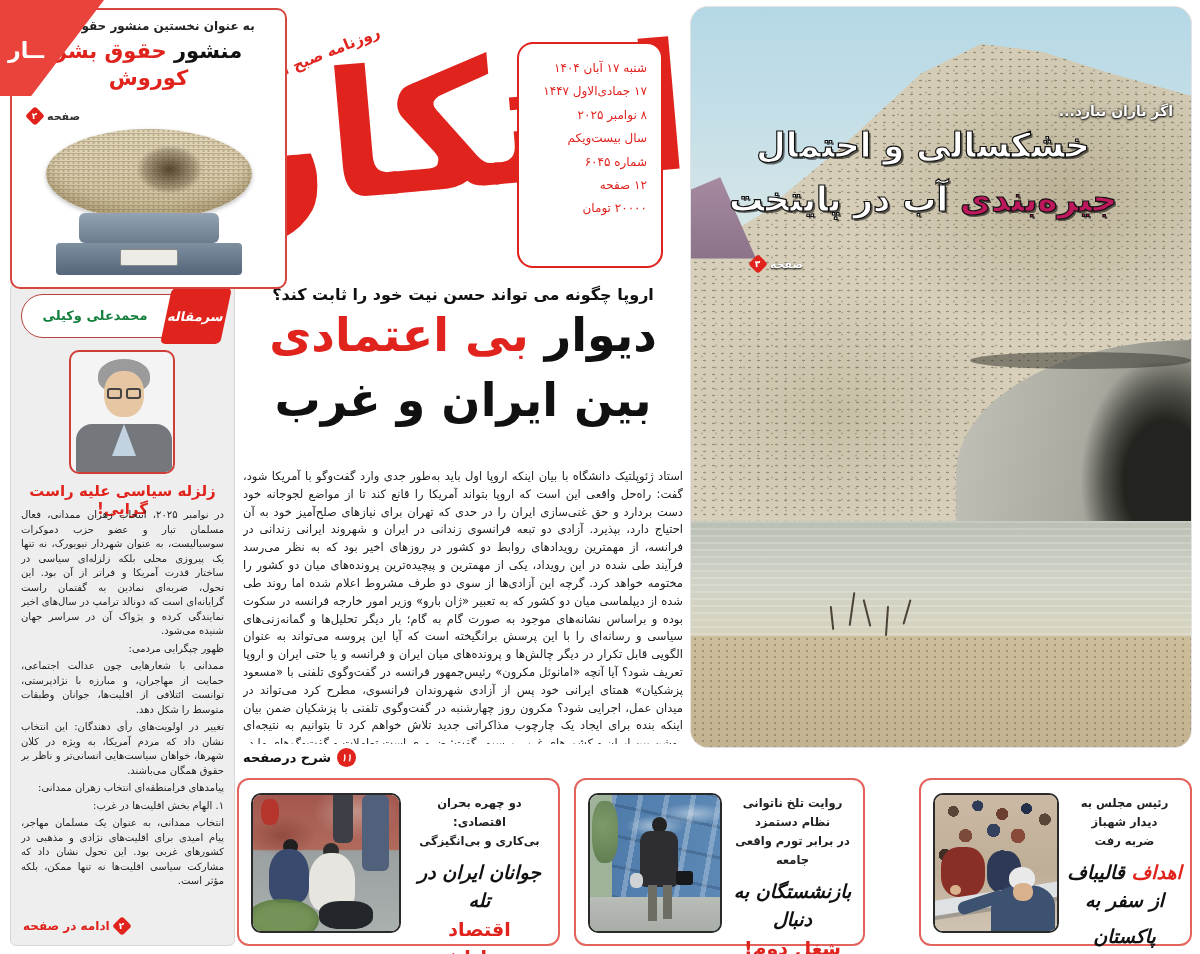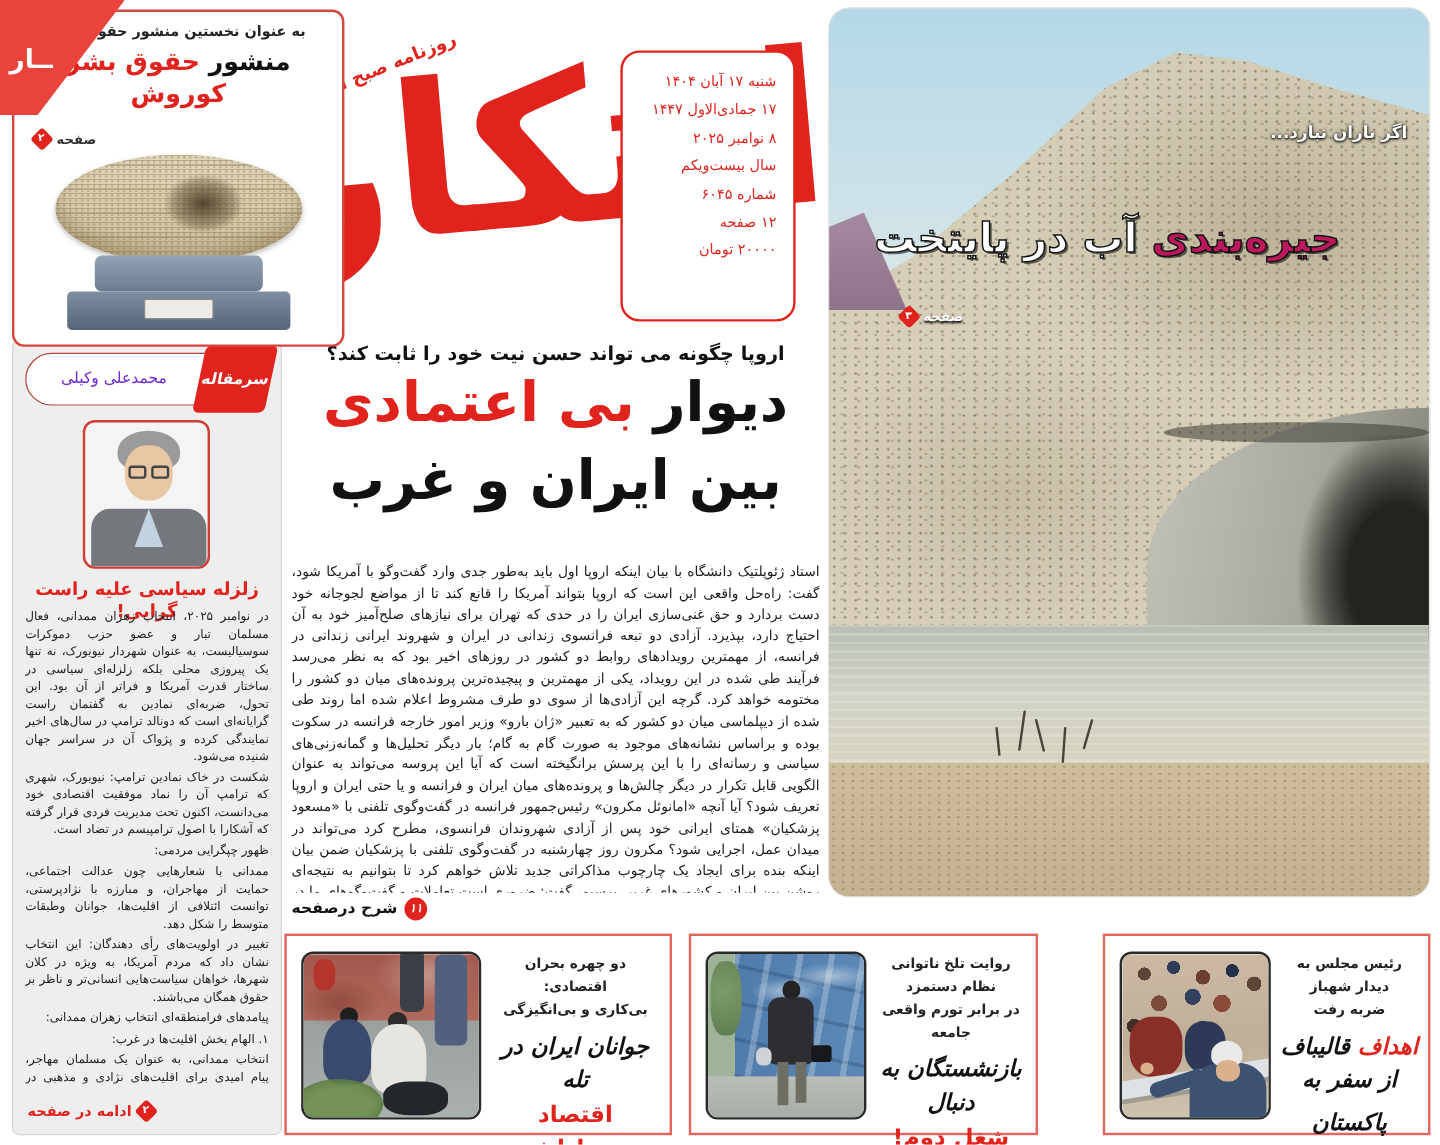--- a/index.html
+++ b/index.html
@@ -117,21 +117,21 @@
 
   
   .ed-panel { left:10px; top:283px; width:225px; height:663px; background:#eeeeee;
     border:1px solid #d7d7d7; border-radius:6px; z-index:1; }
   .ed-pill { position:absolute; left:10px; top:10px; width:203px; height:44px; background:#fff;
     border:1.5px solid #b5423c; border-radius:22px; }
   .ed-badge { position:absolute; right:8px; top:4px; width:60px; height:56px; background:#e0231d;
     transform:skewX(-12deg); border-radius:5px; display:flex; align-items:center; justify-content:center;
     color:#fff; font-weight:700; font-size:13px; z-index:2; }
   .ed-author { position:absolute; left:18px; top:24px; width:132px; text-align:center;
-    font-weight:400; font-size:13px; color:#6d28d9; }
+    font-weight:700; font-size:13px; color:#15803d; }
   .ed-photo { position:absolute; left:58px; top:66px; width:106px; height:124px;
     border:2px solid #cf3d36; border-radius:10px; overflow:hidden; background:#f4f4f4; }
   .au-hair { position:absolute; left:27px; top:7px; width:52px; height:34px;
     border-radius:50% 50% 40% 40%; background:#9b9b9b; }
   .au-face { position:absolute; left:33px; top:19px; width:40px; height:46px; border-radius:45%; background:#e7c6a3; }
   .au-lens1 { position:absolute; left:36px; top:36px; width:15px; height:11px;
     border:2px solid #444; border-radius:3px; }
   .au-lens2 { position:absolute; left:55px; top:36px; width:15px; height:11px;
     border:2px solid #444; border-radius:3px; }
   .au-body { position:absolute; left:5px; bottom:0; width:96px; height:48px;
@@ -140,21 +140,21 @@
     background:#c3d2e0; clip-path:polygon(50% 0,100% 100%,0 100%); }
   .ed-title { position:absolute; top:198px; width:100%; text-align:center;
     color:#e0231d; font-weight:800; font-size:15px; }
   .ed-body { position:absolute; top:224px; left:10px; right:10px; bottom:42px; overflow:hidden;
     font-size:10px; line-height:1.45; text-align:justify; color:#222; }
   .ed-body p { margin-bottom:3px; }
   .cont-row { position:absolute; left:12px; bottom:12px; display:flex; align-items:center; gap:5px; direction:ltr; }
   .cont-row .clabel { font-size:12px; font-weight:700; color:#e0231d; }
 
   
-  .bbox { top:778px; height:168px; background:#fff; border:2px solid #e2645c; border-radius:0; }
+  .bbox { top:778px; height:168px; background:#fff; border:2px solid #e2645c; border-radius:12px; }
   .bphoto { position:absolute; left:12px; top:13px; height:140px; border:2px solid #2a2a2a;
     border-radius:10px; overflow:hidden; }
   .btext { position:absolute; top:14px; text-align:center; }
   .bk { font-size:11.5px; color:#222; font-weight:600; line-height:1.65; }
   .bt { font-size:19px; font-weight:800; color:#111; margin-top:7px; line-height:1.5;font-style:italic; }
   .btr { font-size:19px; font-weight:800; color:#e0231d; line-height:1.5; }
   .bbadge { margin-top:9px; justify-content:flex-start; }
 
   
   .s1 { position:relative; width:100%; height:100%;
@@ -266,20 +266,21 @@
       <div class="dam-dark"></div>
     </div>
     <div class="water"></div>
     <div class="shore"></div>
     <span class="twig" style="left:32%;top:79%;width:2px;height:34px;transform:rotate(8deg);"></span>
     <span class="twig" style="left:35%;top:80%;width:2px;height:28px;transform:rotate(-14deg);"></span>
     <span class="twig" style="left:39%;top:81%;width:2px;height:30px;transform:rotate(4deg);"></span>
     <span class="twig" style="left:43%;top:80%;width:2px;height:26px;transform:rotate(16deg);"></span>
     <span class="twig" style="left:28%;top:81%;width:2px;height:24px;transform:rotate(-6deg);"></span>
     <div class="ph-kicker">اگر باران نبارد...</div>
+    <div class="ph-h1">خشکسالی و احتمال</div>
     <div class="ph-h2"><span class="red">جیره‌بندی </span><span>آب در پایتخت</span></div>
     <div class="ph-badge brow">
       <div class="dmd">
           <span>۳</span>
         </div>
       <span class="blabel">صفحه</span>
     </div>
   </div>
 
   <div class="abs main-kicker">اروپا چگونه می تواند حسن نیت خود را ثابت کند؟</div>
@@ -299,21 +300,20 @@
       <div class="au-hair"></div>
       <div class="au-face"></div>
       <div class="au-lens1"></div>
       <div class="au-lens2"></div>
       <div class="au-body"></div>
       <div class="au-shirt"></div>
     </div>
     <div class="ed-title">زلزله سیاسی علیه راست گرایی!</div>
     <div class="ed-body">
       <p>در نوامبر ۲۰۲۵، انتخاب زهران ممدانی، فعال مسلمان تبار و عضو حزب دموکرات سوسیالیست، به عنوان شهردار نیویورک، نه تنها یک پیروزی محلی بلکه زلزله‌ای سیاسی در ساختار قدرت آمریکا و فراتر از آن بود. این تحول، ضربه‌ای نمادین به گفتمان راست گرایانه‌ای است که دونالد ترامپ در سال‌های اخیر نمایندگی کرده و پژواک آن در سراسر جهان شنیده می‌شود.</p>
-      <p>شکست در خاک نمادین ترامپ: نیویورک، شهری که ترامپ آن را نماد موفقیت اقتصادی خود می‌دانست، اکنون تحت مدیریت فردی قرار گرفته که آشکارا با اصول ترامپیسم در تضاد است.</p>
       <p>ظهور چپگرایی مردمی:</p>
       <p>ممدانی با شعارهایی چون عدالت اجتماعی، حمایت از مهاجران، و مبارزه با نژادپرستی، توانست ائتلافی از اقلیت‌ها، جوانان وطبقات متوسط را شکل دهد.</p>
       <p>تغییر در اولویت‌های رأی دهندگان: این انتخاب نشان داد که مردم آمریکا، به ویژه در کلان شهرها، خواهان سیاست‌هایی انسانی‌تر و ناظر بر حقوق همگان می‌باشند.</p>
       <p>پیامدهای فرامنطقه‌ای انتخاب زهران ممدانی:</p>
       <p>۱. الهام بخش اقلیت‌ها در غرب:</p>
       <p>انتخاب ممدانی، به عنوان یک مسلمان مهاجر، پیام امیدی برای اقلیت‌های نژادی و مذهبی در کشورهای غربی بود. این تحول نشان داد که مشارکت سیاسی اقلیت‌ها نه تنها ممکن، بلکه مؤثر است.</p>
 
     </div>
     <div class="cont-row">
       <span class="clabel">ادامه در صفحه</span>

